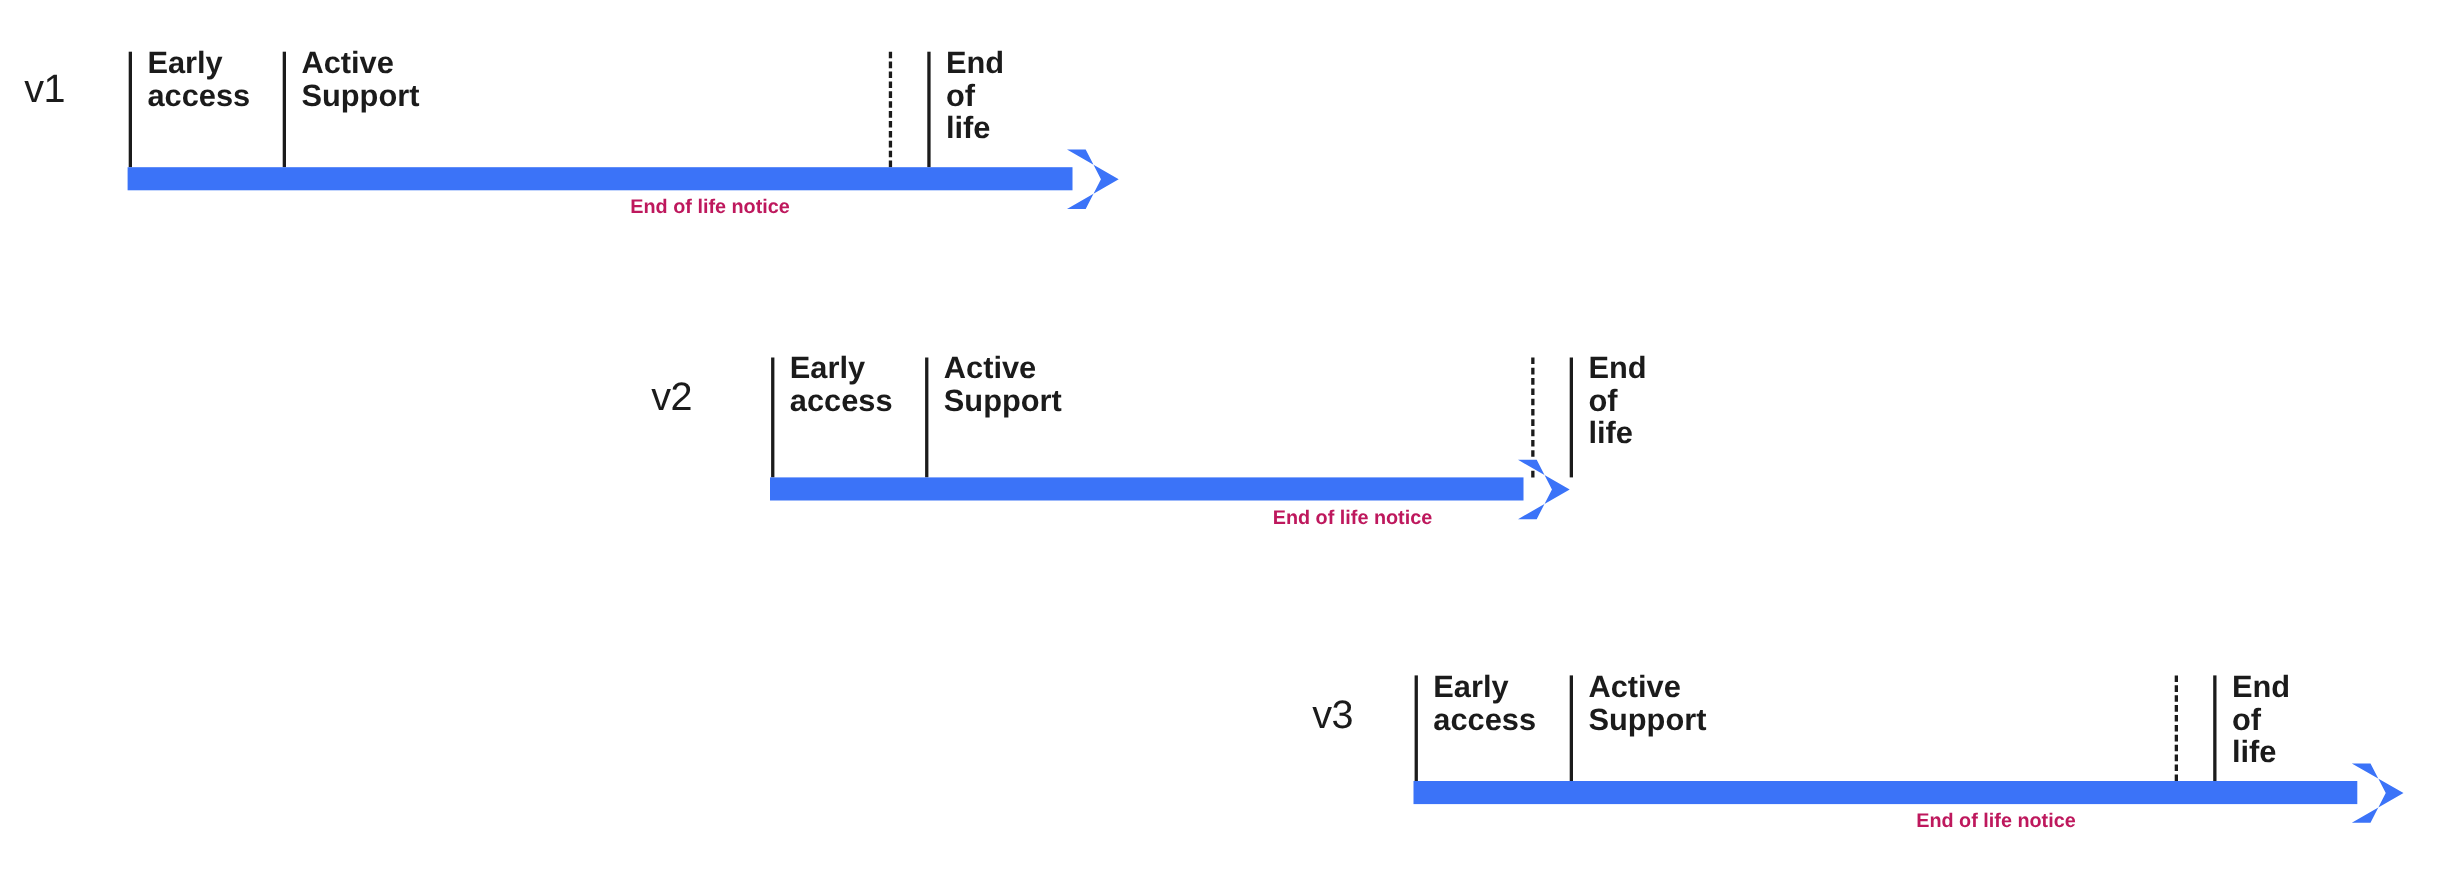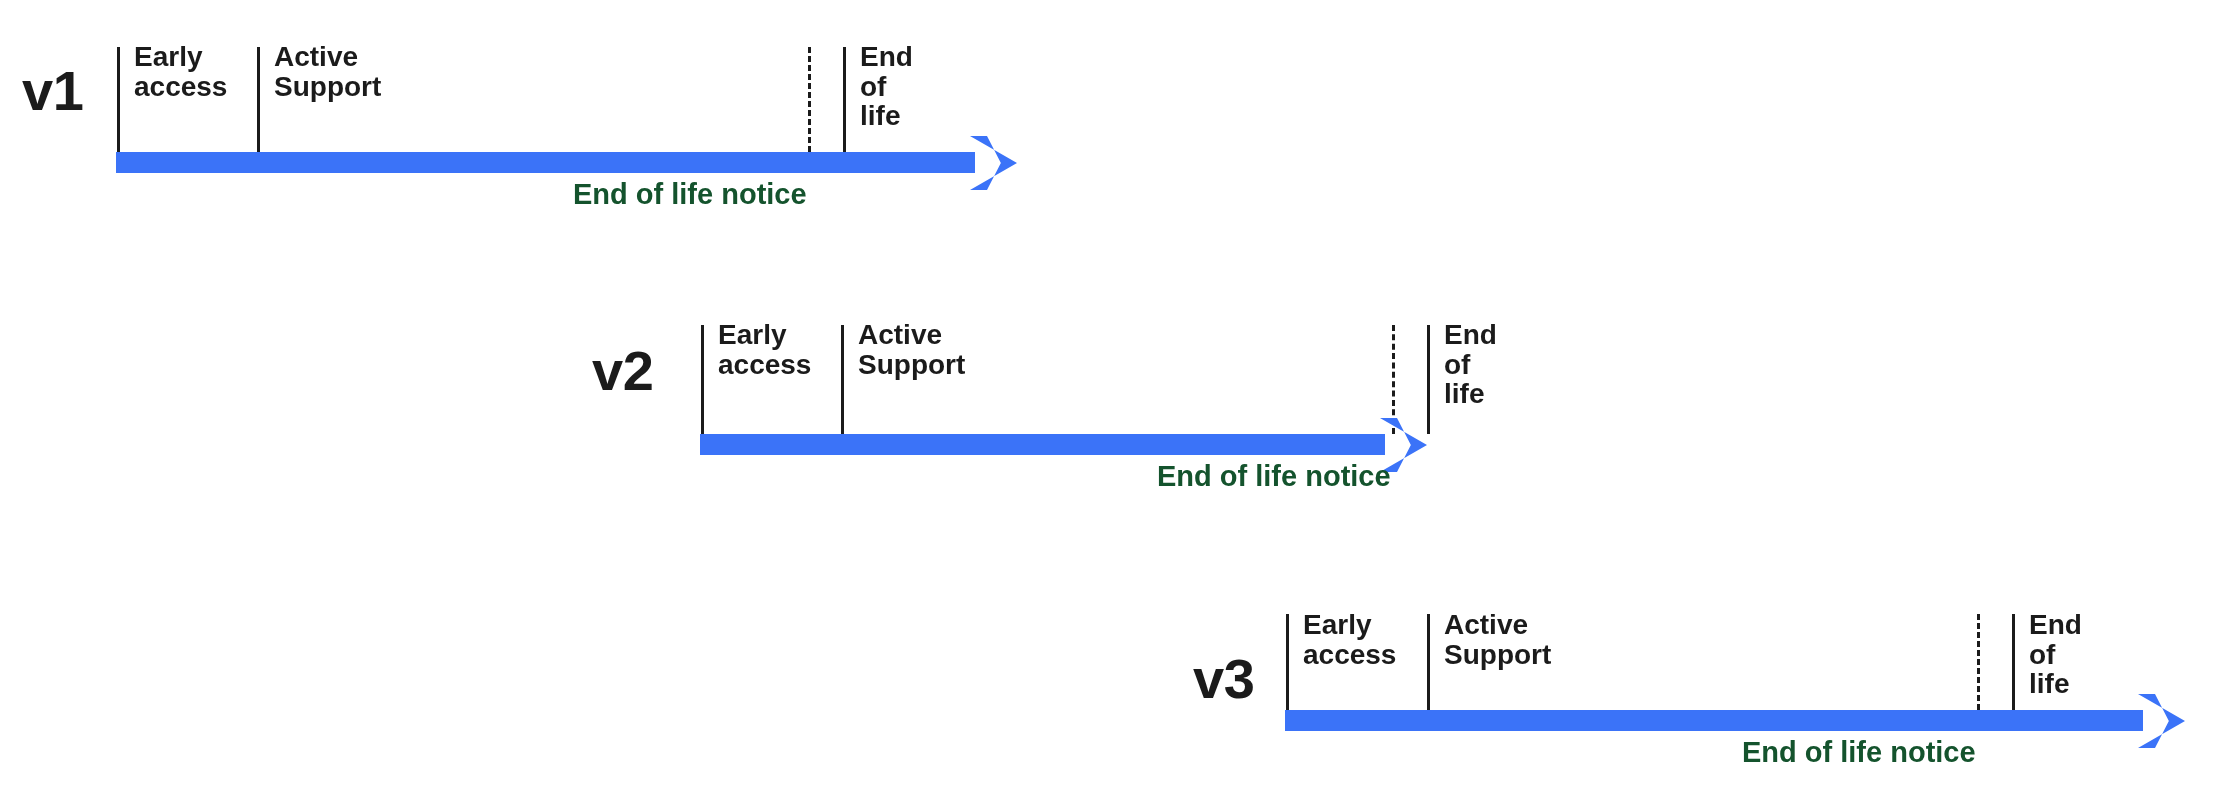--- a/index.html
+++ b/index.html
@@ -23,22 +23,22 @@
 
   .timeline-row {
     position: absolute;
     left: 0;
     top: 0;
   }
 
   
   .version-label {
     position: absolute;
-    font-size: 56px;
-    font-weight: 700;
+    font-size: 36px;
+    font-weight: 400;
     color: #1b1b1b;
     letter-spacing: -0.5px;
     line-height: 1;
     white-space: nowrap;
     text-align: right;
   }
 
   
   .divider {
     position: absolute;
@@ -69,23 +69,23 @@
 
   
   .arrow-head {
     position: absolute;
     display: block;
   }
 
   
   .notice-label {
     position: absolute;
-    font-size: 29px;
+    font-size: 18px;
     font-weight: 700;
-    color: #14532d;
+    color: #be185d;
     white-space: nowrap;
   }
 </style>
 </head>
 <body>
 
 <div id="canvas">
     <div class="timeline-row">
       <div class="version-label" style="left: 22px; top: 63px;">v1</div>
       <div class="divider" style="left: 117px; top: 47px; height: 105px;"></div>
@@ -112,21 +112,21 @@
 access</div>
       <div class="phase-label" style="left: 858px; top: 320px;">Active Support</div>
       <div class="phase-label" style="left: 1444px; top: 320px;">End of life</div>
       <div class="bar" style="left: 700px; top: 434px; width: 685px; background: rgb(59, 115, 248);"></div>
       <svg class="arrow-head" width="53" height="60" viewBox="0 0 53 60" style="left: 1377px; top: 414.5px;">
         <polygon points="3,3 50,30 3,57 20,57 33.85,30 20,3" fill="#3b73f8"></polygon>
       </svg>
       <div class="notice-label" style="left: 1157px; top: 460px;">End of life notice</div>
     </div>
     <div class="timeline-row">
-      <div class="version-label" style="left: 1193px; top: 632px; margin-top: 19px;">v3</div>
+      <div class="version-label" style="left: 1193px; top: 632px;">v3</div>
       <div class="divider" style="left: 1286px; top: 614px; height: 96px;"></div>
       <div class="divider" style="left: 1427px; top: 614px; height: 96px;"></div>
       <div class="divider dashed" style="left: 1977px; top: 614px; height: 96px;"></div>
       <div class="divider" style="left: 2012px; top: 614px; height: 96px;"></div>
       <div class="phase-label" style="left: 1303px; top: 610px;">Early
 access</div>
       <div class="phase-label" style="left: 1444px; top: 610px;">Active Support</div>
       <div class="phase-label" style="left: 2029px; top: 610px;">End of life</div>
       <div class="bar" style="left: 1285px; top: 710px; width: 858px; background: rgb(59, 115, 248);"></div>
       <svg class="arrow-head" width="53" height="60" viewBox="0 0 53 60" style="left: 2135px; top: 690.5px;">

